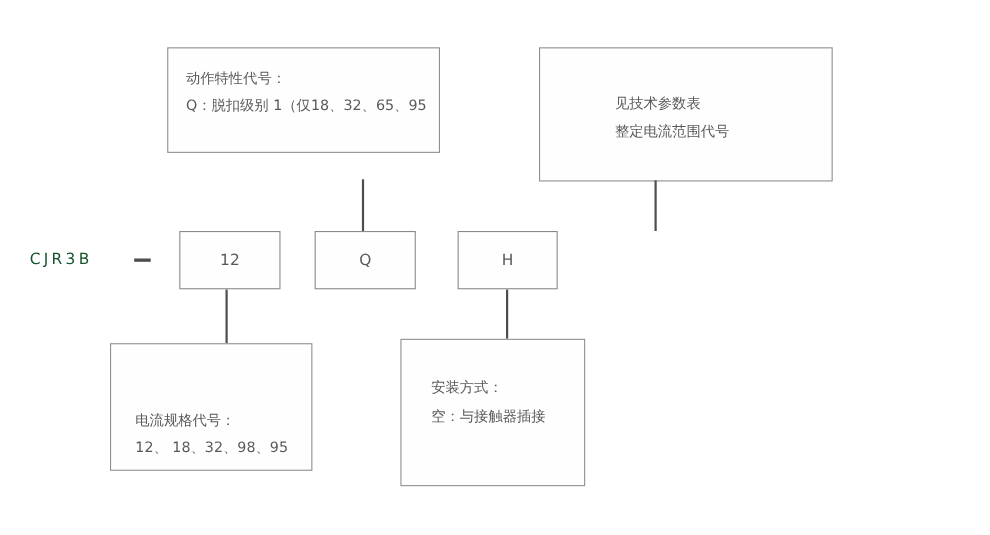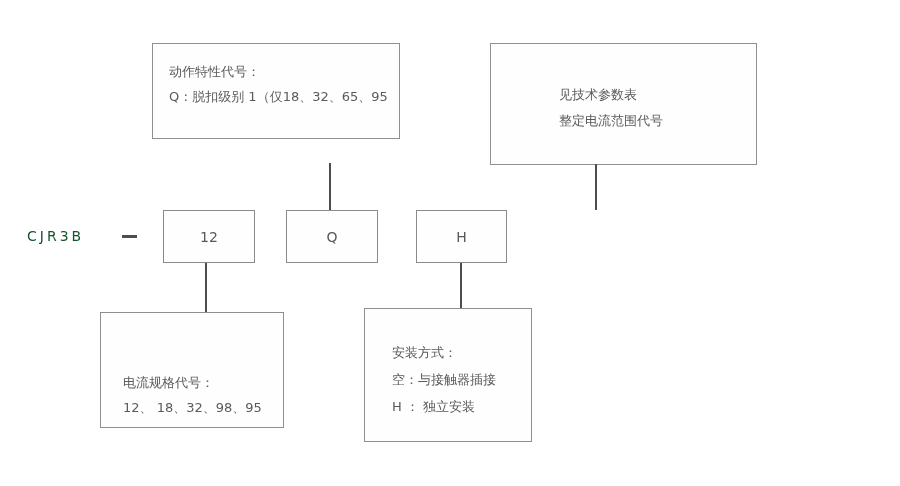--- a/index.html
+++ b/index.html
@@ -130,16 +130,15 @@
   </div>
 
   <div class="callout-box box-bottom-left">
     <div class="line">电流规格代号：</div>
     <div class="line">12、 18、32、98、95</div>
   </div>
 
   <div class="callout-box box-bottom-center">
     <div class="line">安装方式：</div>
     <div class="line">空：与接触器插接</div>
-    <div class="line">H ： 独立安装</div>
   </div>
 
 </div>
 
 </body></html>

